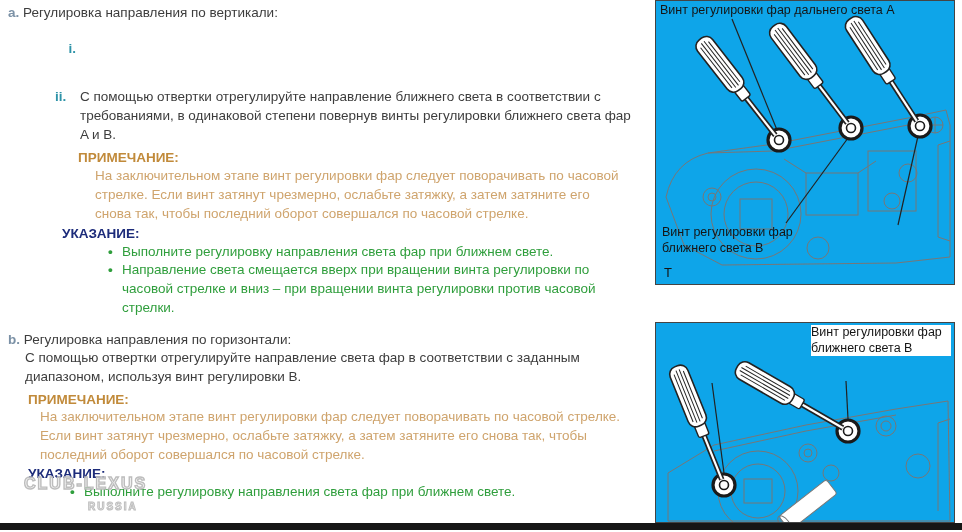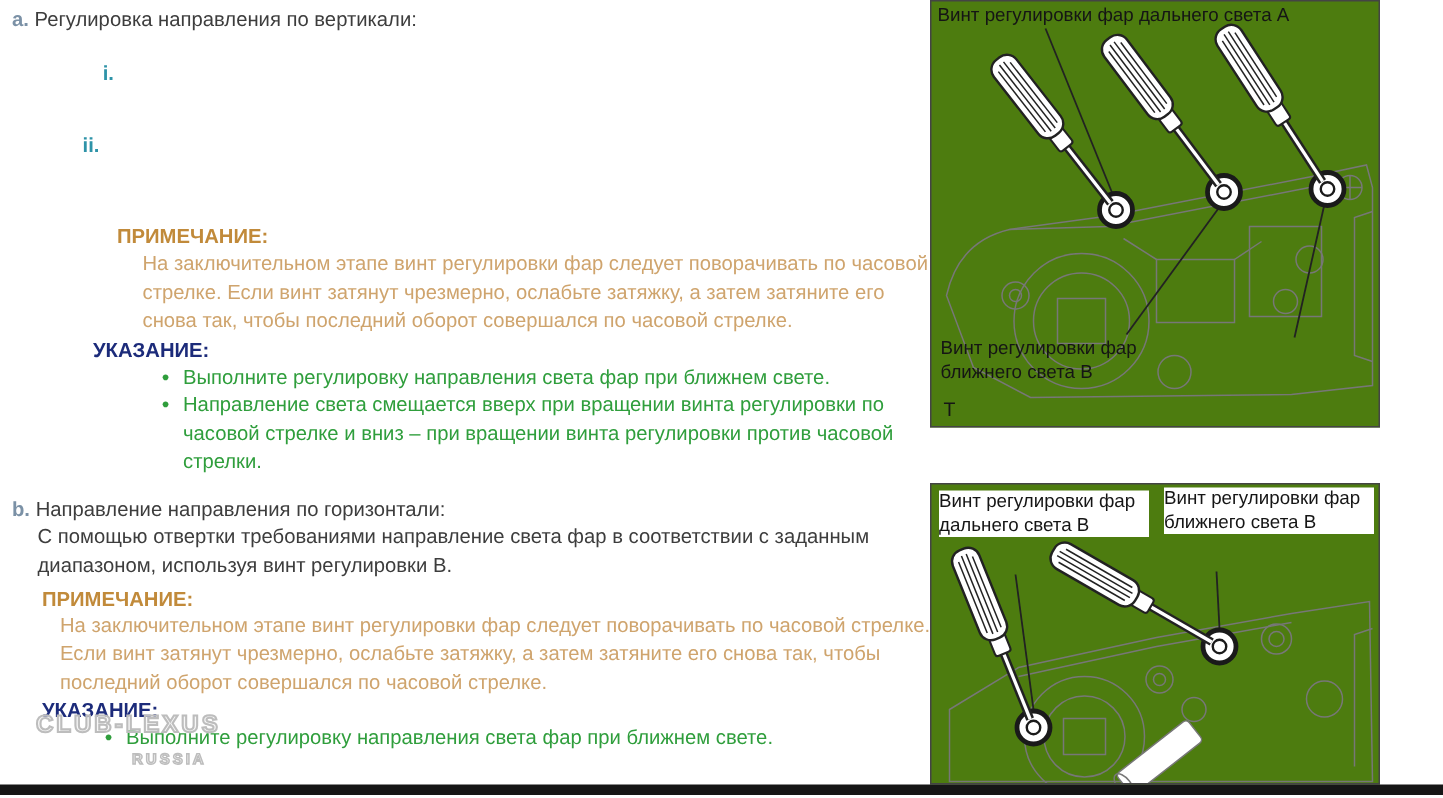--- a/index.html
+++ b/index.html
@@ -21,21 +21,21 @@
   }
   .abs{position:absolute;}
   .m-blue{color:var(--marker-blue);font-weight:bold;}
   .m-teal{color:var(--marker-teal);font-weight:bold;}
   .note-h{color:var(--note-orange);font-weight:bold;}
   .note-b{color:var(--note-body);}
   .hint-h{color:var(--hint-navy);font-weight:bold;}
   .hint-li{color:var(--hint-green);font-weight:normal;}
   .bullet{position:absolute;color:var(--hint-green);font-weight:bold;}
   .diagram-box{
-    position:absolute;left:620px;width:300px;border:1px solid #444;background:#4d7c0f;box-sizing:border-box;
+    position:absolute;left:655px;width:300px;border:1px solid #444;background:#0ea5e9;box-sizing:border-box;
   }
   .dlabel{
     position:absolute;font-size:12.5px;line-height:15.5px;color:#151515;background:transparent;
   }
   .corner-letter{position:absolute;font-size:13px;color:#151515;}
   .watermark{
     position:absolute;left:24px;top:474px;z-index:5;pointer-events:none;
     font-weight:bold;font-size:16px;letter-spacing:2px;
     color:rgba(240,240,240,.55);-webkit-text-stroke:1.4px #bdbdbd;
   }
@@ -53,35 +53,36 @@
 <div class="page">
 
   <div class="abs" style="left:8px;top:3px;">
     <span class="m-blue">a.</span>
     <span>Регулировка направления по вертикали:</span>
   </div>
 
   <span class="abs m-teal" style="left:58px;top:39px;width:18px;text-align:right;">i.</span>
 
   <span class="abs m-teal" style="left:55px;top:87px;width:21px;text-align:left;">ii.</span>
+  <div class="abs" style="left:80px;top:87px;width:560px;">С помощью отвертки отрегулируйте направление ближнего света в соответствии с требованиями, в одинаковой степени повернув винты регулировки ближнего света фар A и B.</div>
 
   <div class="abs note-h" style="left:78px;top:148px;">ПРИМЕЧАНИЕ:</div>
   <div class="abs note-b" style="left:95px;top:166px;width:532px;">На заключительном этапе винт регулировки фар следует поворачивать по часовой стрелке. Если винт затянут чрезмерно, ослабьте затяжку, а затем затяните его снова так, чтобы последний оборот совершался по часовой стрелке.</div>
 
   <div class="abs hint-h" style="left:62px;top:224px;">УКАЗАНИЕ:</div>
   <span class="bullet" style="left:108px;top:242px;">•</span>
   <div class="abs hint-li" style="left:122px;top:242px;width:520px;">Выполните регулировку направления света фар при ближнем свете.</div>
   <span class="bullet" style="left:108px;top:260px;">•</span>
   <div class="abs hint-li" style="left:122px;top:260px;width:490px;">Направление света смещается вверх при вращении винта регулировки по часовой стрелке и вниз – при вращении винта регулировки против часовой стрелки.</div>
 
   <div class="abs" style="left:8px;top:330px;">
     <span class="m-blue">b.</span>
-    <span>Направление направления по горизонтали:</span>
+    <span>Регулировка направления по горизонтали:</span>
   </div>
-  <div class="abs" style="left:25px;top:348px;width:596px;">С помощью отвертки требованиями направление света фар в соответствии с заданным диапазоном, используя винт регулировки B.</div>
+  <div class="abs" style="left:25px;top:348px;width:596px;">С помощью отвертки отрегулируйте направление света фар в соответствии с заданным диапазоном, используя винт регулировки B.</div>
 
   <div class="abs note-h" style="left:28px;top:390px;">ПРИМЕЧАНИЕ:</div>
   <div class="abs note-b" style="left:40px;top:407px;width:586px;">На заключительном этапе винт регулировки фар следует поворачивать по часовой стрелке. Если винт затянут чрезмерно, ослабьте затяжку, а затем затяните его снова так, чтобы последний оборот совершался по часовой стрелке.</div>
 
   <div class="abs hint-h" style="left:28px;top:464px;">УКАЗАНИЕ:</div>
   <span class="bullet" style="left:70px;top:482px;">•</span>
   <div class="abs hint-li" style="left:84px;top:482px;width:540px;">Выполните регулировку направления света фар при ближнем свете.</div>
 
   <div class="watermark">CLUB-LEXUS</div>
   <div class="watermark2">RUSSIA</div>
@@ -161,19 +162,18 @@
       </g>
       <g stroke="#222" stroke-width="1.2" fill="none">
         <path d="M56,60 L68,150"></path>
         <path d="M190,58 L192,96"></path>
       </g>
       <use href="#screw" transform="translate(68,162)"></use>
       <use href="#screw" transform="translate(192,108)"></use>
       <use href="#sd" transform="translate(68,162) rotate(-22)"></use>
       <use href="#sd" transform="translate(192,108) rotate(-60)"></use>
     </svg>
-    <div class="dlabel" style="left:5px;top:4px;width:140px;background:#fff;">Винт регулировки фар дальнего света B</div>
     <div class="dlabel" style="left:155px;top:2px;width:140px;background:#fff;">Винт регулировки фар ближнего света B</div>
   </div>
 
   <div class="bottom-bar"></div>
 
 </div>
 
 </body></html>

